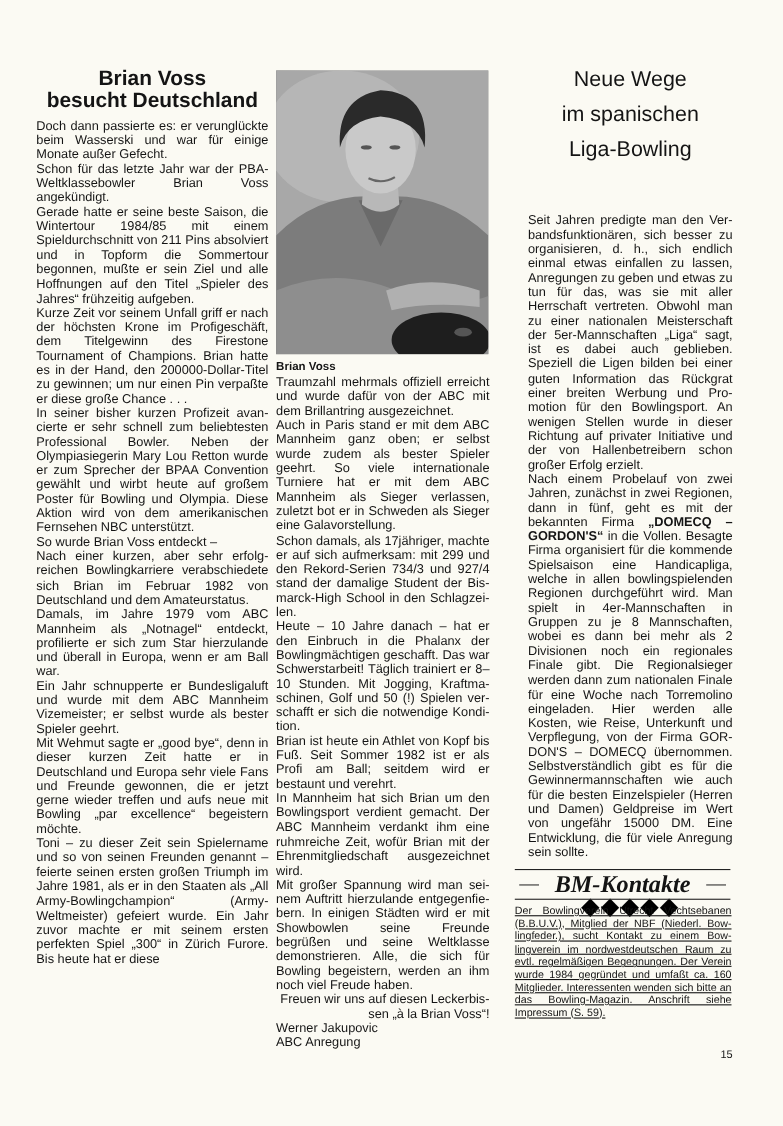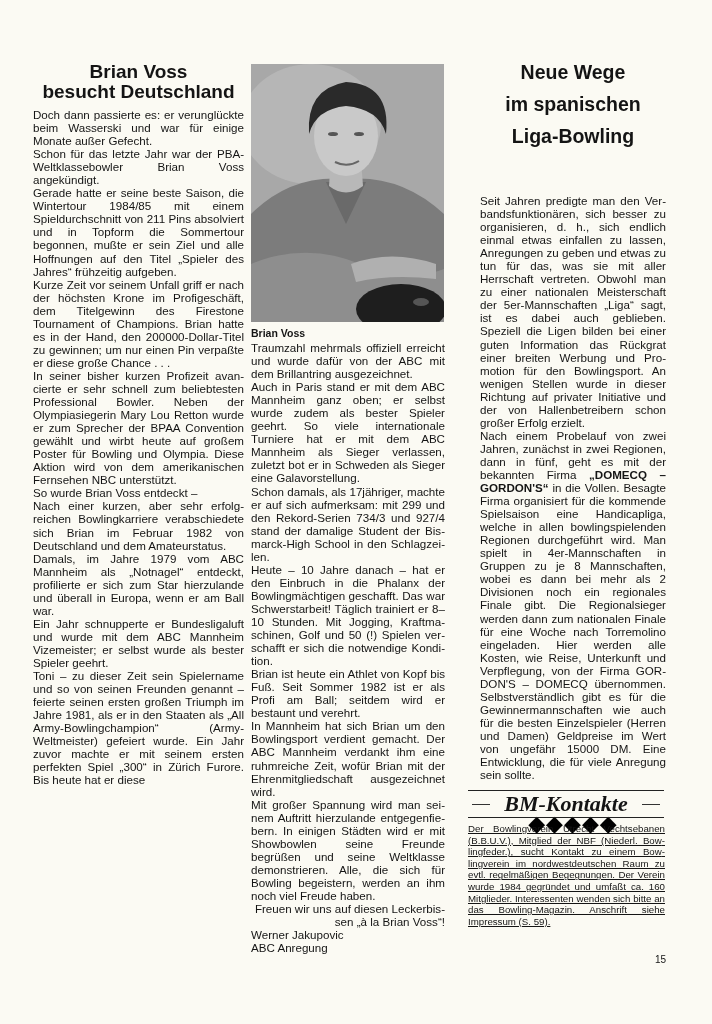--- a/index.html
+++ b/index.html
@@ -27,21 +27,21 @@
     text-align: center; margin: 0 0 6px 0;
   }
   .photo {
     width: 193px; height: 258px; position: relative; overflow: hidden;
     background: radial-gradient(ellipse at 60% 35%, #b9b9b9 0%, #9a9a9a 45%, #6e6e6e 100%);
   }
   .caption { font-weight: bold; font-size: 10.5px; margin: 5px 0 1px 0; line-height: 13px; }
   .sign { text-align: right; }
 
   .headline-right {
-    font-weight: bold; font-size: 19.5px; line-height: 32px;
+    font-weight: normal; font-size: 19.5px; line-height: 32px;
     text-align: center; margin: 0 0 42px 0;
   }
   .diamonds {
     text-align: center; font-size: 22px; letter-spacing: 1px;
     margin: 30px 0 16px 0; color: #000;
   }
   .bm-box {
     position: absolute; left: 468px; top: 790px; width: 196px;
     border-top: 1.4px solid #222; border-bottom: 1.4px solid #222;
     height: 26px; display: flex; align-items: center; justify-content: space-between;
@@ -65,20 +65,21 @@
   </div>
   <p>Doch dann passierte es: er verun­glückte beim Wasserski und war für einige Monate außer Gefecht.</p>
   <p>Schon für das letzte Jahr war der PBA-Weltklassebowler Brian Voss angekündigt.</p>
   <p>Gerade hatte er seine beste Saison, die Wintertour 1984/85 mit einem Spieldurchschnitt von 211 Pins absol­viert und in Topform die Sommertour begonnen, mußte er sein Ziel und alle Hoffnungen auf den Titel „Spieler des Jahres“ frühzeitig aufgeben.</p>
   <p>Kurze Zeit vor seinem Unfall griff er nach der höchsten Krone im Profige­schäft, dem Titelgewinn des Firestone Tournament of Champions. Brian hatte es in der Hand, den 200000-Dollar-Titel zu gewinnen; um nur einen Pin verpaßte er diese große Chance . . .</p>
   <p>In seiner bisher kurzen Profizeit avan­cierte er sehr schnell zum beliebte­sten Professional Bowler. Neben der Olympiasiegerin Mary Lou Retton wurde er zum Sprecher der BPAA Convention gewählt und wirbt heute auf großem Poster für Bowling und Olympia. Diese Aktion wird von dem amerikanischen Fernsehen NBC un­terstützt.</p>
   <p style="text-align:left">So wurde Brian Voss entdeckt –</p>
   <p>Nach einer kurzen, aber sehr erfolg­reichen Bowlingkarriere verabschie­dete sich Brian im Februar 1982 von Deutschland und dem Amateursta­tus.</p>
   <p>Damals, im Jahre 1979 vom ABC Mannheim als „Notnagel“ entdeckt, profilierte er sich zum Star hierzulande und überall in Europa, wenn er am Ball war.</p>
   <p>Ein Jahr schnupperte er Bundesliga­luft und wurde mit dem ABC Mann­heim Vizemeister; er selbst wurde als bester Spieler geehrt.</p>
+  <p>Mit Wehmut sagte er „good bye“, denn in dieser kurzen Zeit hatte er in Deutschland und Europa sehr viele Fans und Freunde gewonnen, die er jetzt gerne wieder treffen und aufs neue mit Bowling „par excellence“ begeistern möchte.</p>
   <p>Toni – zu dieser Zeit sein Spielername und so von seinen Freunden genannt – feierte seinen ersten großen Triumph im Jahre 1981, als er in den Staaten als „All Army-Bowlingcham­pion“ (Army-Weltmeister) gefeiert wurde. Ein Jahr zuvor machte er mit seinem ersten perfekten Spiel „300“ in Zürich Furore. Bis heute hat er diese</p>
 </div>
 
 <div id="mid" class="col txt">
   <div class="photo" title="Portrait photo of Brian Voss">
     <svg width="193" height="258" viewBox="0 0 193 258">
       <rect width="193" height="258" fill="#a8a8a8"></rect>
       <ellipse cx="60" cy="60" rx="70" ry="60" fill="#bcbcbc" opacity="0.7"></ellipse>
 
       <path d="M0 150 Q40 110 95 115 Q150 110 193 150 L193 258 L0 258 Z" fill="#7c7c7c"></path>

